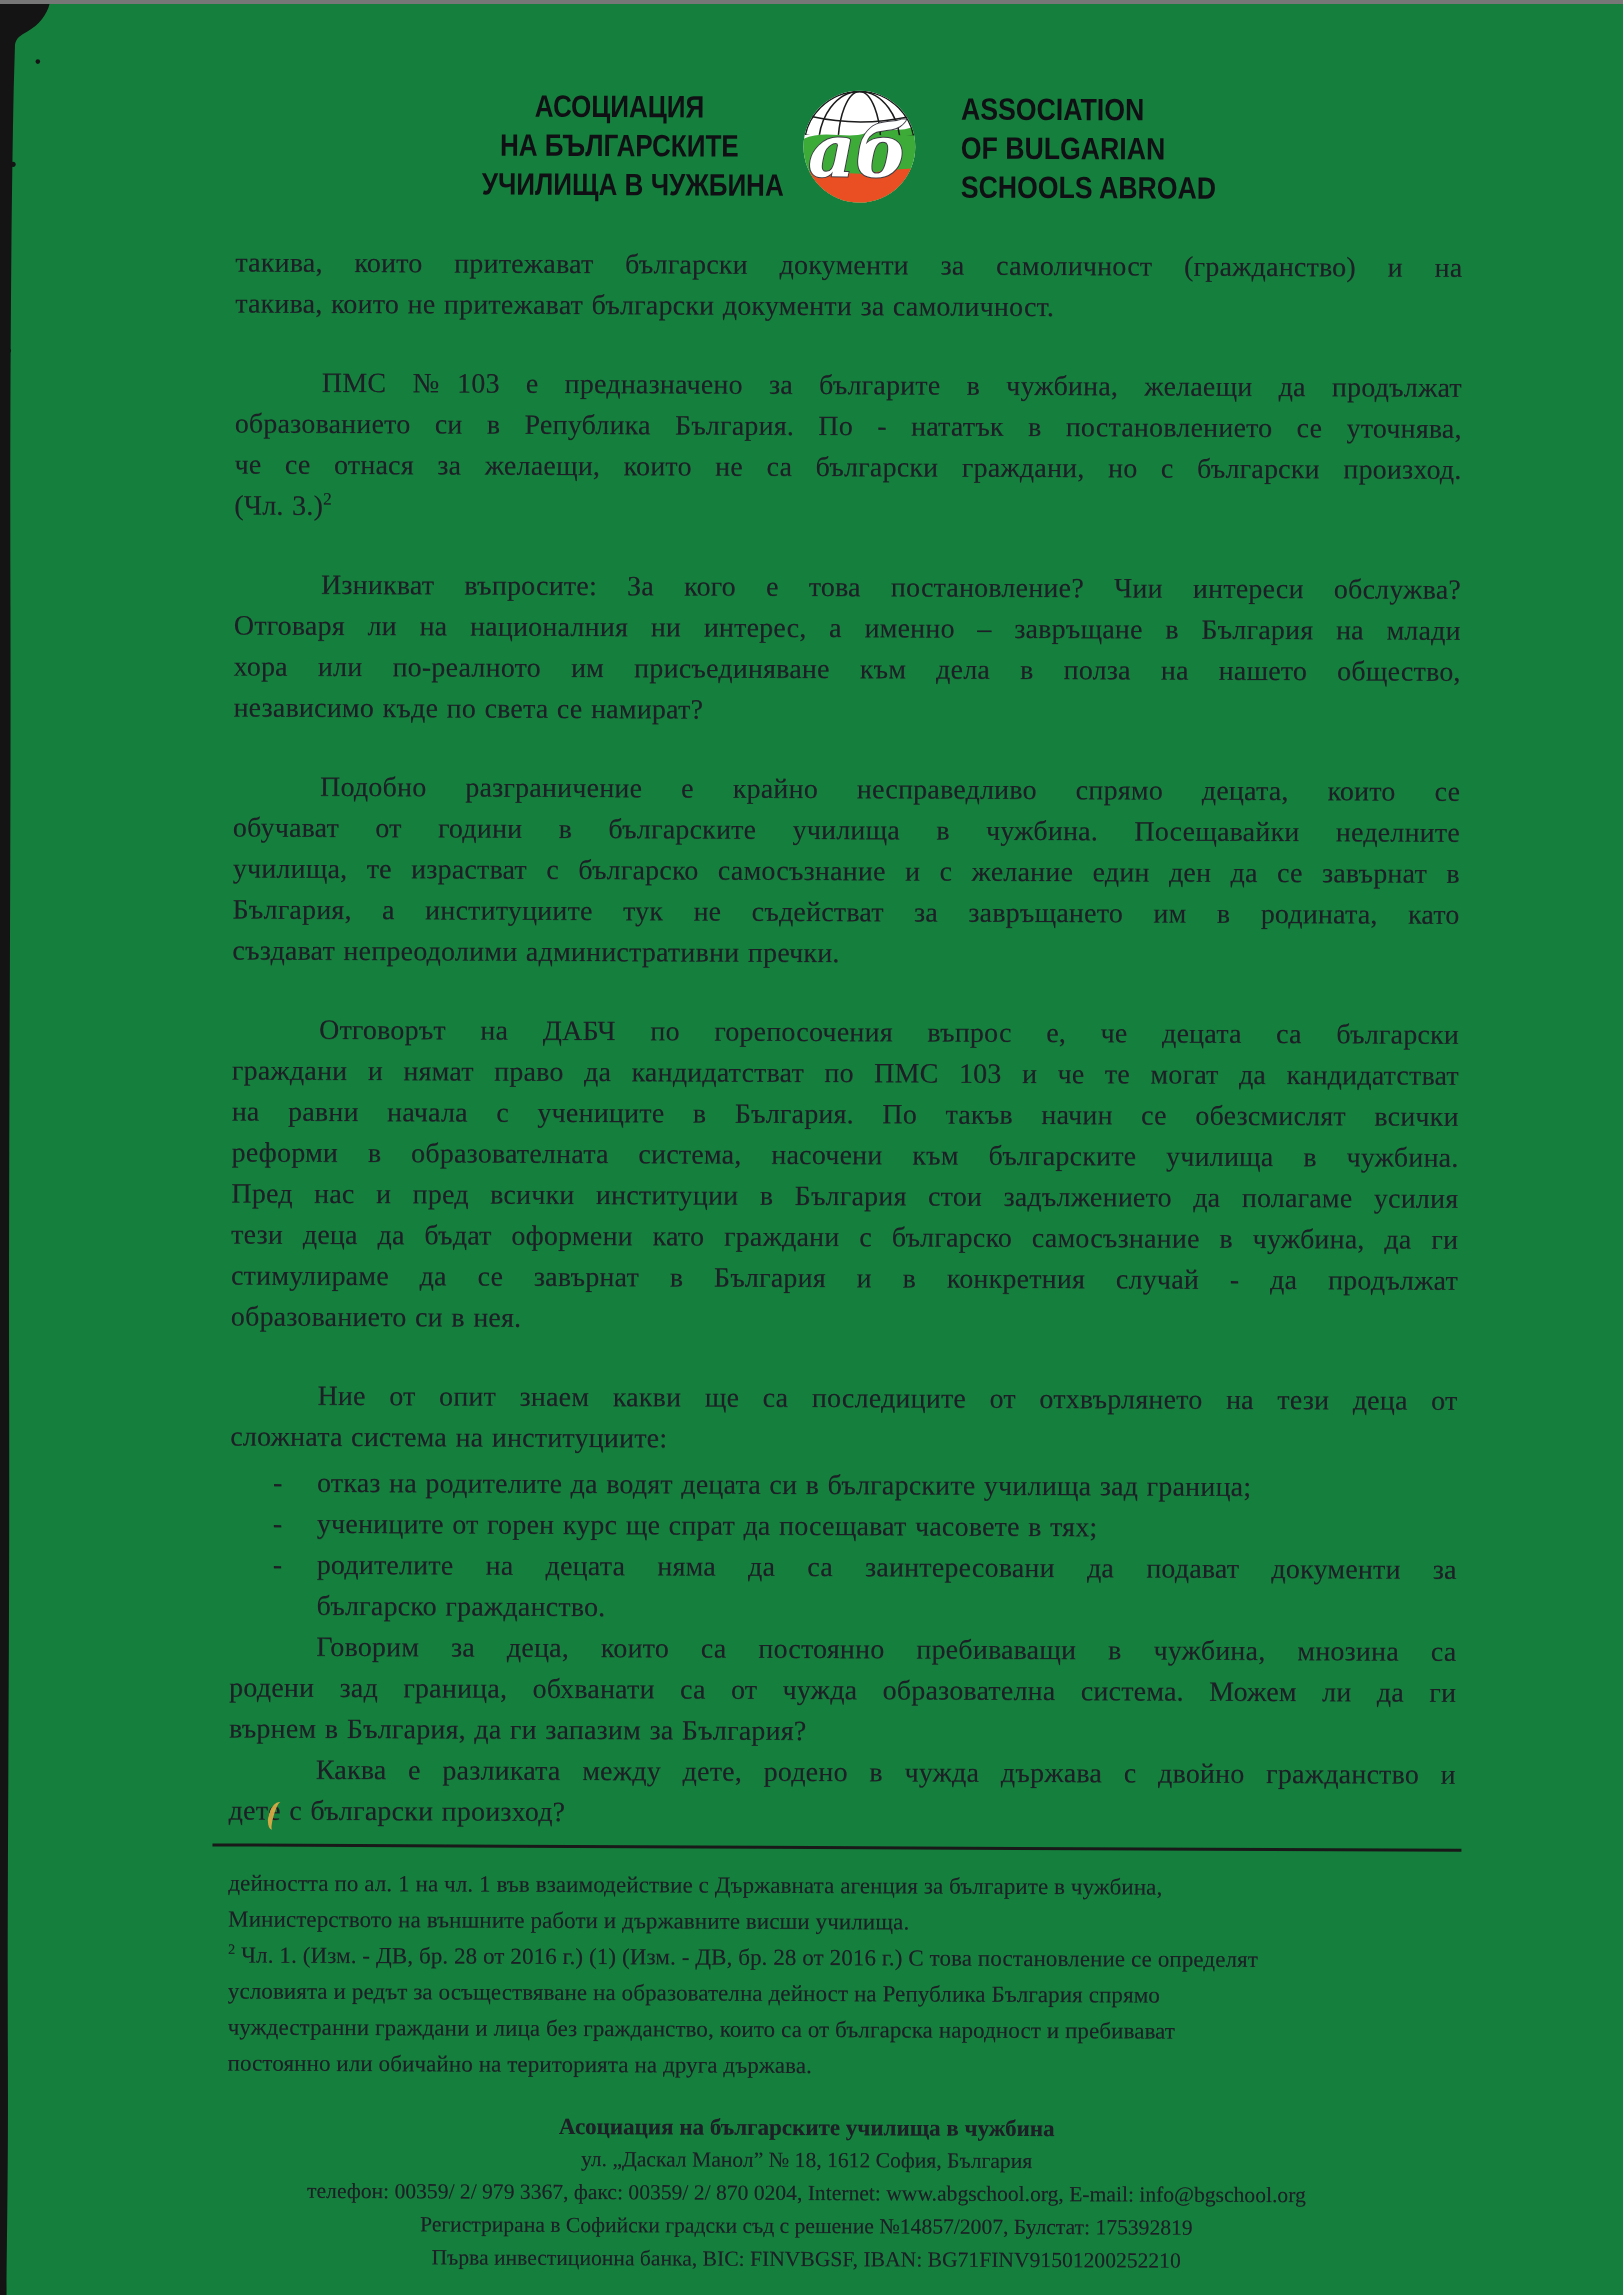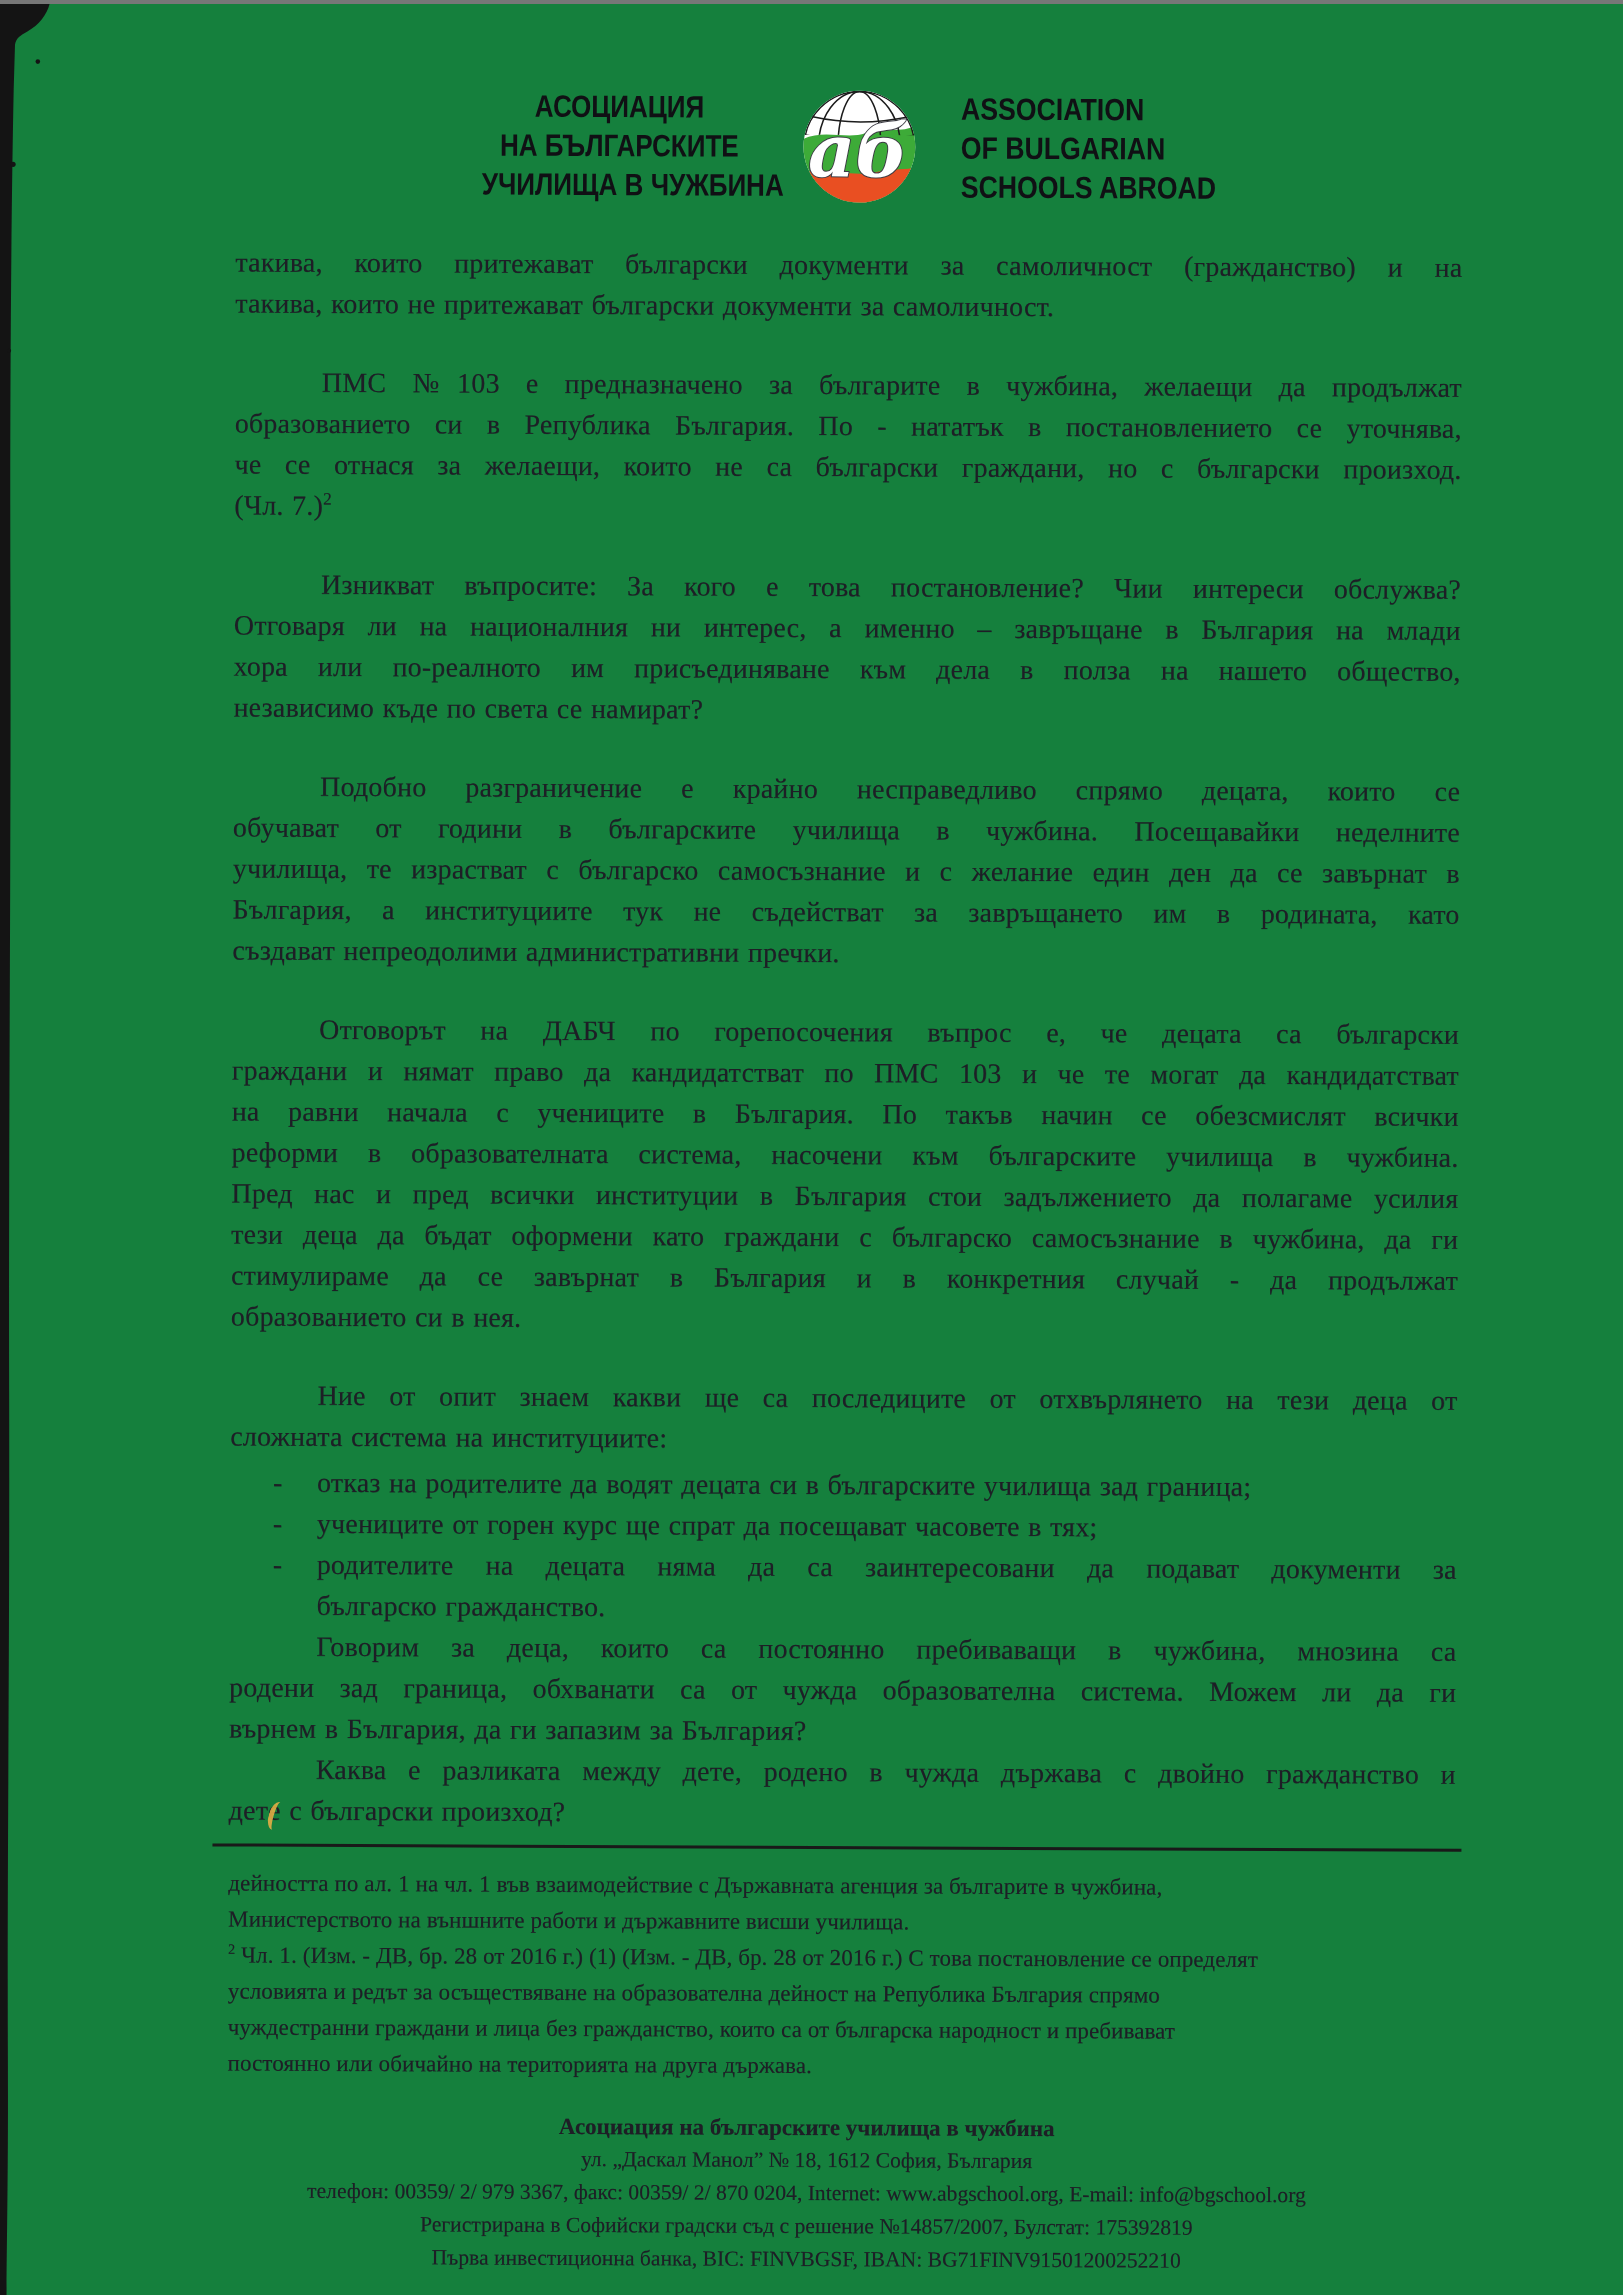--- a/index.html
+++ b/index.html
@@ -115,21 +115,21 @@
 
       <div class="para">
         <div class="line">такива, които притежават български документи за самоличност (гражданство) и на</div>
         <div class="line end">такива, които не притежават български документи за самоличност.</div>
       </div>
 
       <div class="para">
         <div class="line indent">ПМС №103 е предназначено за българите в чужбина, желаещи да продължат</div>
         <div class="line">образованието си в Република България. По - нататък в постановлението се уточнява,</div>
         <div class="line">че се отнася за желаещи, които не са български граждани, но с български произход.</div>
-        <div class="line end"><span>(Чл. 7.)</span><sup>2</sup></div>
+        <div class="line end"><span>(Чл. 3.)</span><sup>2</sup></div>
       </div>
 
       <div class="para">
         <div class="line indent">Изникват въпросите: За кого е това постановление? Чии интереси обслужва?</div>
         <div class="line">Отговаря ли на националния ни интерес, а именно – завръщане в България на млади</div>
         <div class="line">хора или по-реалното им присъединяване към дела в полза на нашето общество,</div>
         <div class="line end">независимо къде по света се намират?</div>
       </div>
 
       <div class="para">

